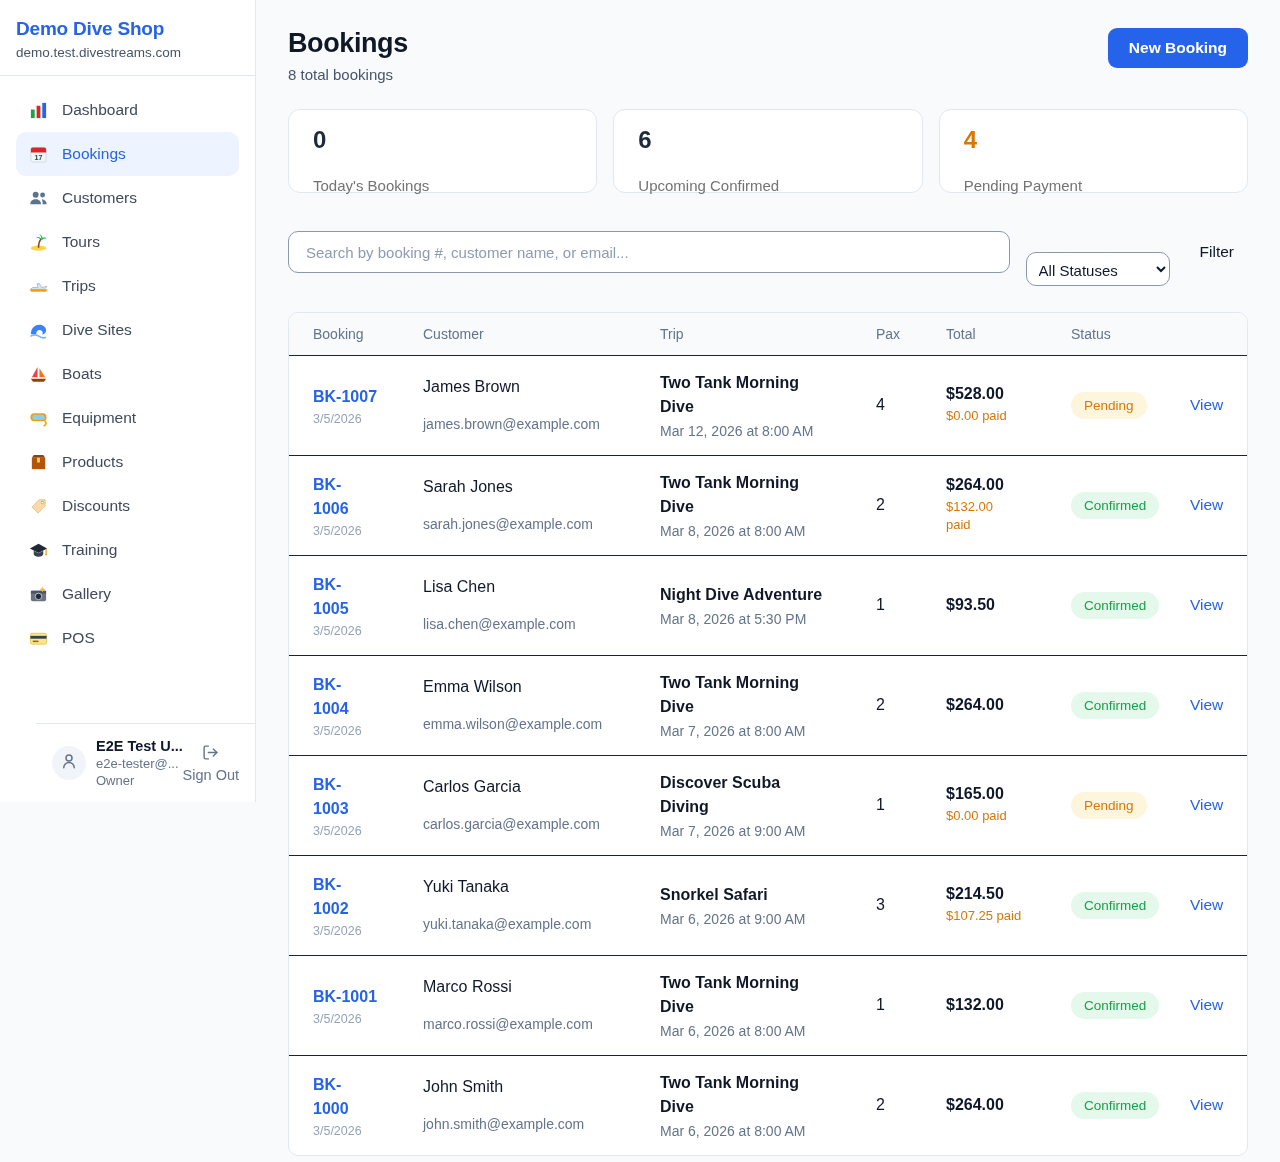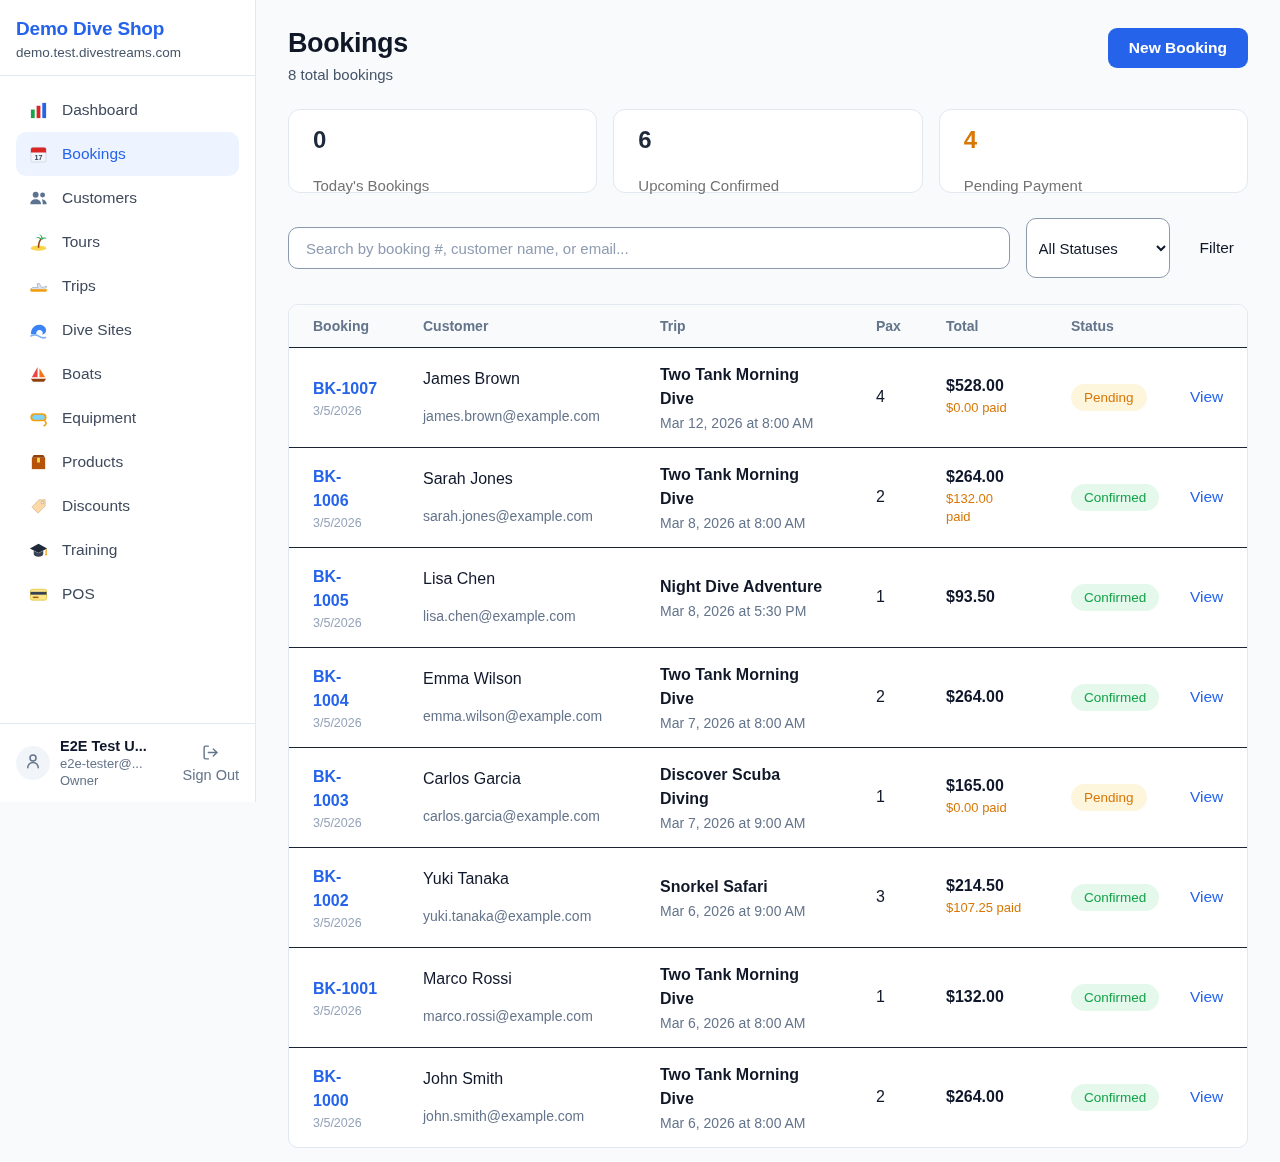--- a/index.html
+++ b/index.html
@@ -27,21 +27,21 @@
     display:flex; align-items:center; gap:14px;
     height:44px; padding:0 12px; border-radius:10px;
     color:#3f4a5c; font-size:15.5px; cursor:pointer;
   }
   .nav-item.active { background:#eef4ff; color:#2563eb; font-weight:500; }
   .nav-icon { width:20px; height:20px; display:flex; align-items:center; justify-content:center; flex:0 0 20px; }
   .nav-icon svg { width:19px; height:19px; }
 
   .user-section {
     border-top:1px solid #e2e8f0;
-    padding:14px 16px; display:flex; align-items:center; gap:10px;
+    padding:14px 16px; display:flex; align-items:center; gap:10px;margin-left:36px;
   }
   .avatar {
     width:34px; height:34px; border-radius:50%;
     background:#f1f5f9; display:flex; align-items:center; justify-content:center; flex:0 0 34px;
   }
   .user-meta { min-width:0; }
   .user-name { font-size:14.5px; font-weight:700; color:#0f172a; white-space:nowrap; }
   .user-email { font-size:13px; color:#64748b; margin-top:2px; white-space:nowrap; }
   .user-role { font-size:13px; color:#64748b; margin-top:2px; }
   .signout-btn {
@@ -71,40 +71,40 @@
   .stat-label { font-size:15px; color:#737373; margin-top:24px; }
 
   .filters { display:flex; align-items:center; gap:16px; margin-top:25px; }
   .search-input {
     flex:1 1 auto; height:42px; background:#fff;
     border:1px solid #8b99ad; border-radius:10px; padding:0 17px;
     font-size:15px; color:#0f172a; font-family:"Liberation Sans", sans-serif;
   }
   .search-input::placeholder { color:#8e9bb0; }
   .status-select {
-    flex:0 0 144px; height:60px; background:#fff;
+    flex:0 0 144px; height:34px; background:#fff;
     border:1px solid #8b99ad; border-radius:10px; padding:8px 8px;
-    font-size:15px; color:#0f172a; font-family:"Liberation Sans", sans-serif; cursor:pointer;
+    font-size:15px; color:#0f172a; font-family:"Liberation Sans", sans-serif; cursor:pointer;margin-top:34px;
   }
   .filter-btn {
     background:none; border:none; font-size:15.5px; color:#101828;
     font-family:"Liberation Sans", sans-serif; padding:0 14px 0 14px; cursor:pointer;
   }
 
   
   .table-card {
     margin-top:26px; background:#fff;
     border:1px solid #e2e8f0; border-radius:10px; overflow:hidden;
   }
   table { width:100%; border-collapse:collapse; table-layout:fixed; }
   col.c-booking { width:134px; } col.c-customer { width:237px; } col.c-trip { width:216px; }
   col.c-pax { width:70px; } col.c-total { width:125px; } col.c-status { width:119px; } col.c-view { width:57px; }
   thead th {
     background:#f8fafc; height:42px; text-align:left;
-    font-size:14px; font-weight:700; color:#64748b;
+    font-size:14px; font-weight:400; color:#64748b;
     border-bottom:1px solid #1a2433; padding:0;
   }
   th.pad, td.pad { padding-left:24px; }
   tbody td { height:100px; vertical-align:middle; padding:10px 8px 10px 0; }
   tbody tr + tr td { border-top:1px solid #1a2433; }
 
   .bk-id { color:#2563eb; font-weight:700; font-size:16px; white-space:pre-line; line-height:1.5; }
   .bk-date { color:#94a3b8; font-size:12.5px; margin-top:3px; }
   .cust-name { font-size:16px; color:#0f172a; }
   .cust-email { font-size:14px; color:#64748b; margin-top:20px; }
@@ -230,20 +230,31 @@
       <div class="nav-item">
         <span class="nav-icon">
           <svg viewBox="0 0 20 20">
             <path d="M10 3L1 7.8l9 4.8 9-4.8z" fill="#1f2937"></path>
             <path d="M5 10.2v3.6c0 1.6 2.2 2.9 5 2.9s5-1.3 5-2.9v-3.6l-5 2.7z" fill="#374151"></path>
             <path d="M18 8.3v5" stroke="#f59e0b" stroke-width="1.3"></path>
             <circle cx="18" cy="14.2" r="1" fill="#f59e0b"></circle>
           </svg>
         </span>
         <span>Training</span>
+      </div>
+      <div class="nav-item">
+        <span class="nav-icon">
+          <svg viewBox="0 0 20 20">
+            <rect x="2" y="6" width="16" height="11" rx="2" fill="#6b7280"></rect>
+            <rect x="2" y="6" width="16" height="3" fill="#4b5563"></rect>
+            <circle cx="10" cy="12" r="3.4" fill="#1f2937" stroke="#d1d5db" stroke-width="0.9"></circle>
+            <path d="M14 1.5l1.1 2.4 2.6.6-2.6 1-.9 2.2-1-2.1-2.4-1 2.3-.8z" fill="#fbbf24"></path>
+          </svg>
+        </span>
+        <span>Gallery</span>
       </div>
       <div class="nav-item">
         <span class="nav-icon">
           <svg viewBox="0 0 20 20">
             <rect x="1.5" y="4.5" width="17" height="11.5" rx="2" fill="#fde68a" stroke="#d4b106" stroke-width="0.6"></rect>
             <rect x="1.5" y="7.2" width="17" height="3" fill="#374151"></rect>
             <rect x="4" y="12.2" width="6" height="1.6" fill="#a16207"></rect>
           </svg>
         </span>
         <span>POS</span>

